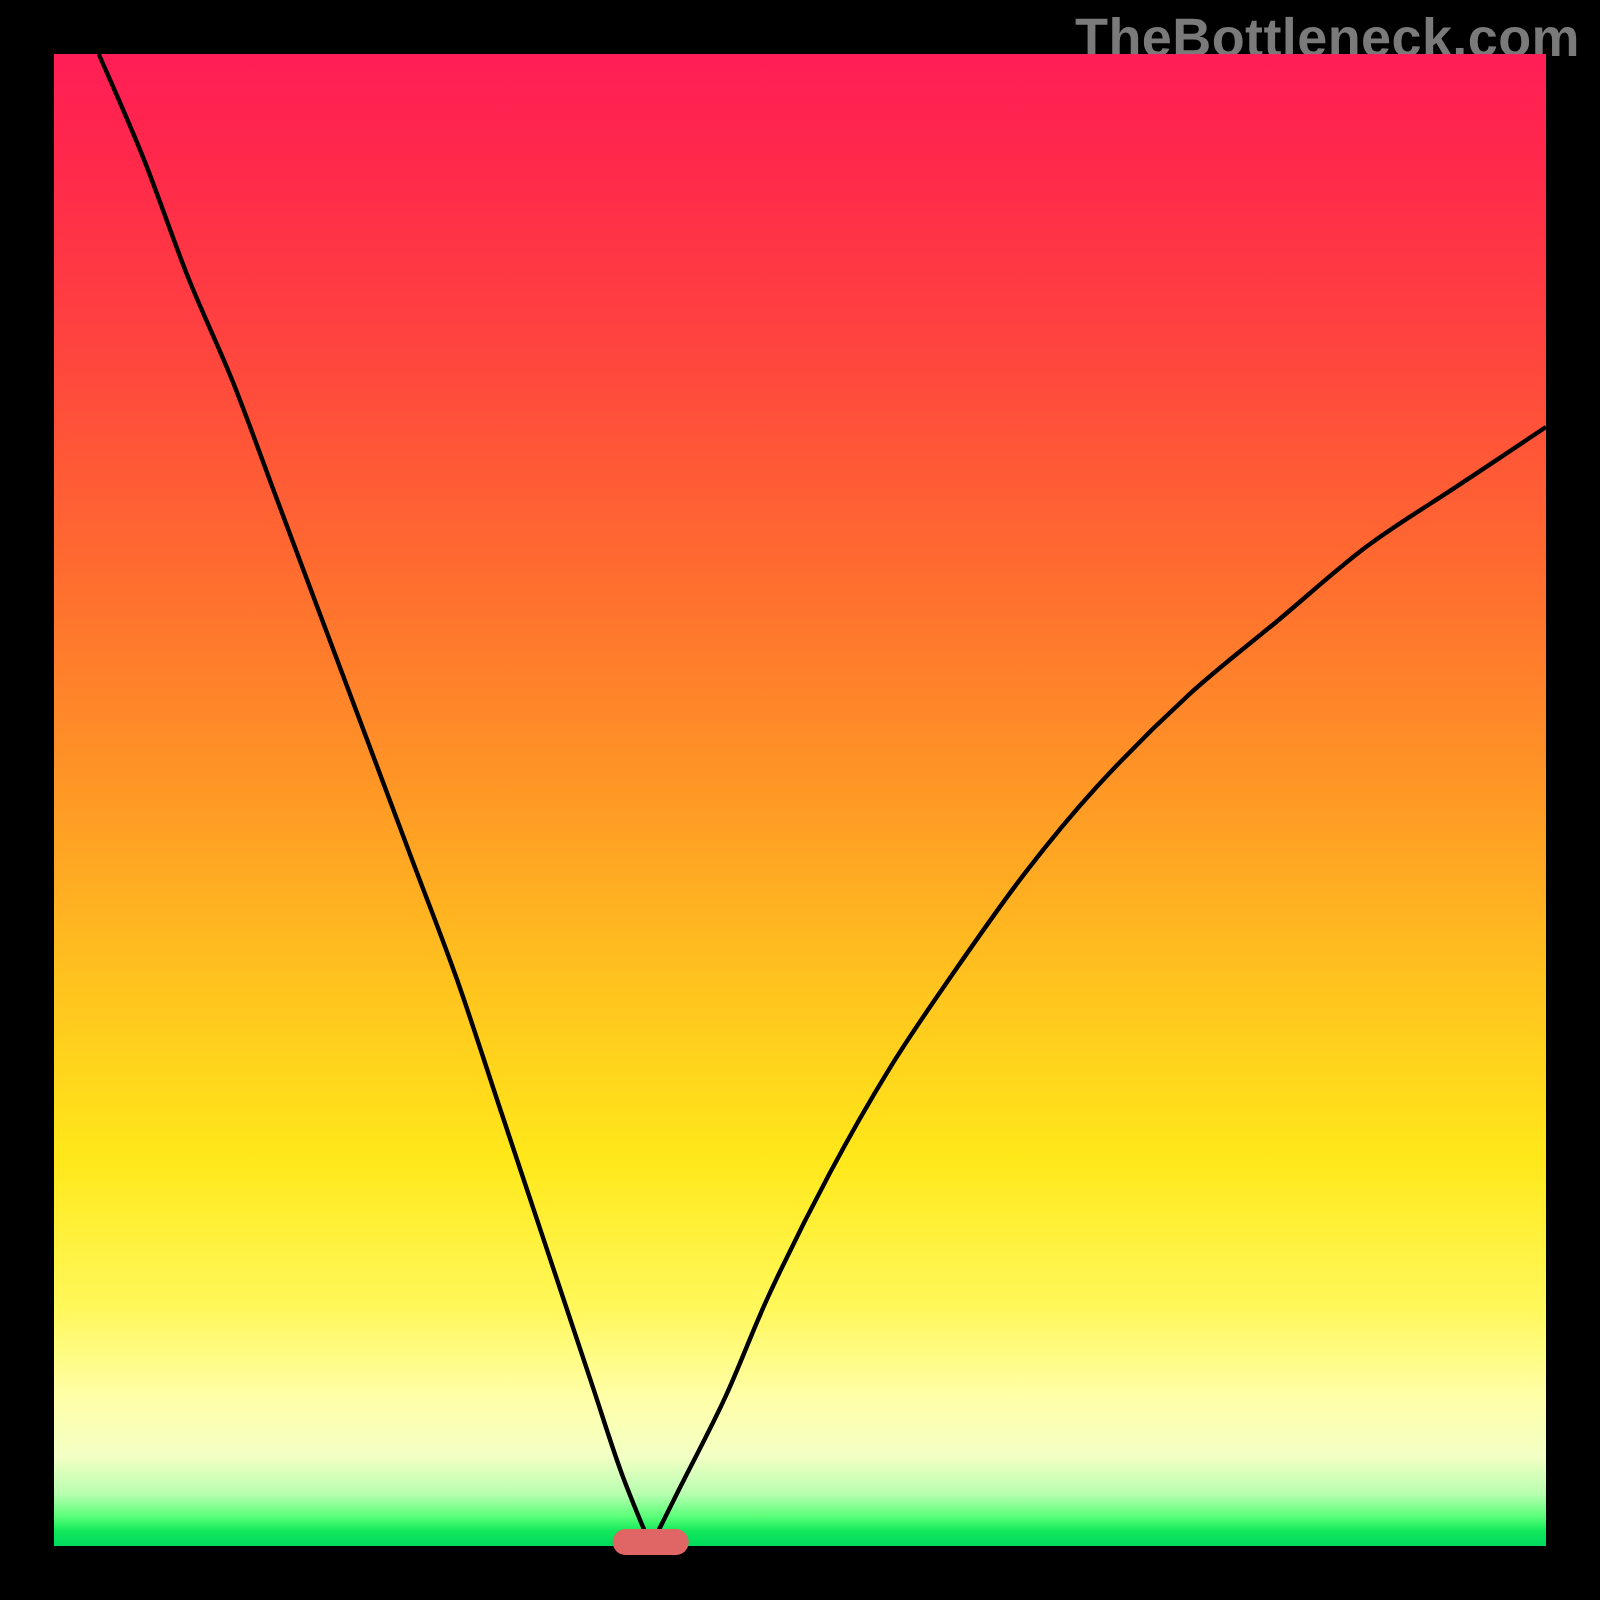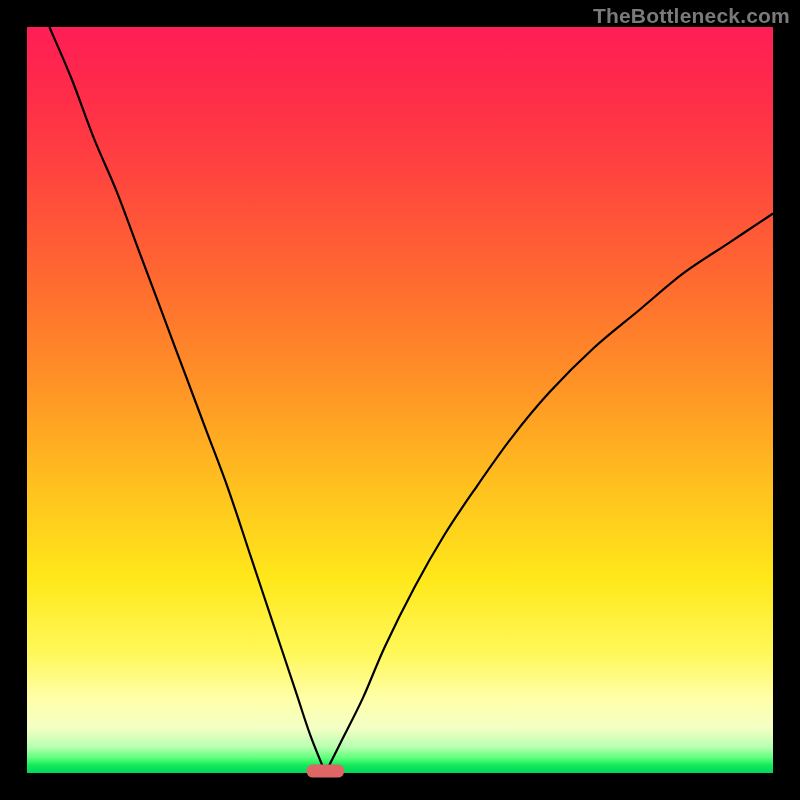--- a/index.html
+++ b/index.html
@@ -42,21 +42,21 @@
       #5cff7a 98%,
       #12e85a 99%,
       #00d85e 100%
     );
   }
   .watermark {
     position: absolute;
     top: 4px;
     right: 10px;
     color: #7a7a7a;
-    font-size: 21px;
+    font-size: 27px;
     font-weight: 600;
     letter-spacing: 0.2px;
     user-select: none;
   }
   svg.curve {
     position: absolute;
     left: 0;
     top: 0;
     width: 746px;
     height: 746px;

